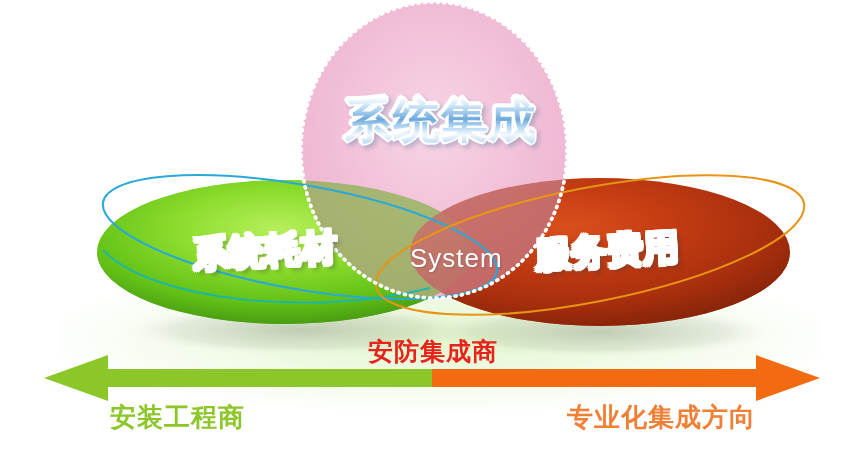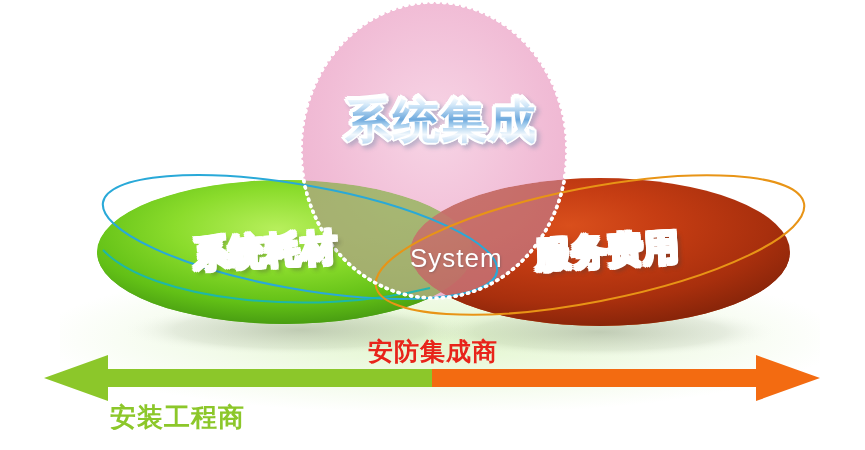--- a/index.html
+++ b/index.html
@@ -235,15 +235,16 @@
     <div class="lbl lbl-white lbl-consum">系统耗材</div>
 
     <div class="lbl lbl-white lbl-service">服务费用</div>
 
     <div class="lbl lbl-system">System</div>
 
     <div class="lbl lbl-installer">安装工程商</div>
 
     <div class="lbl lbl-integrator">安防集成商</div>
 
+    <div class="lbl lbl-direction">专业化集成方向</div>
 
   </div>
 </div>
 
 </body></html>

